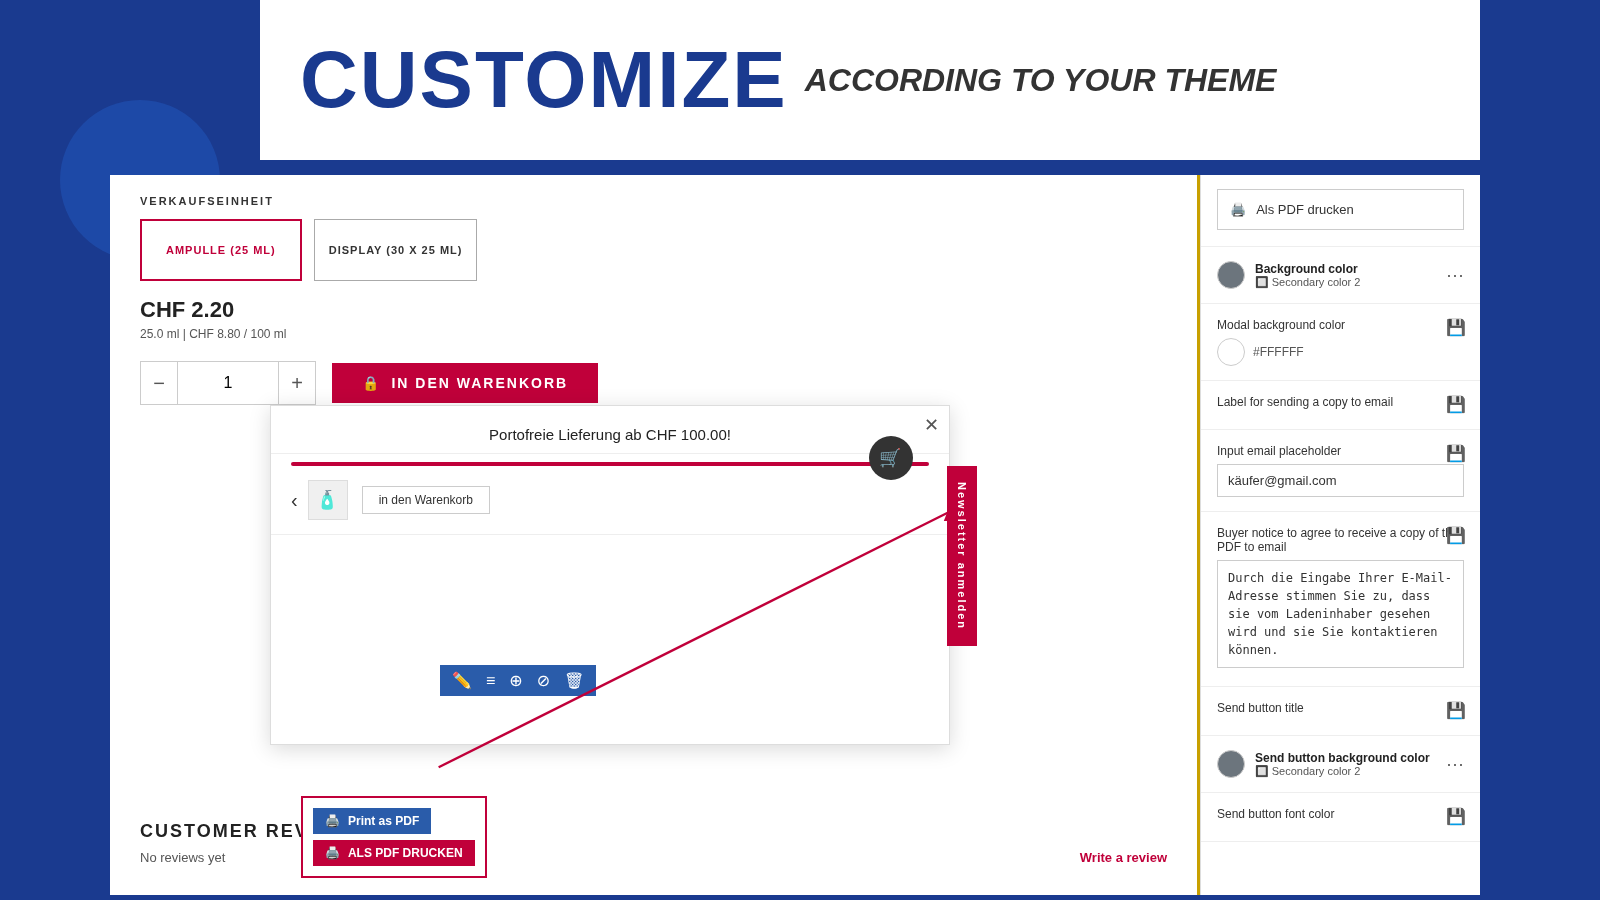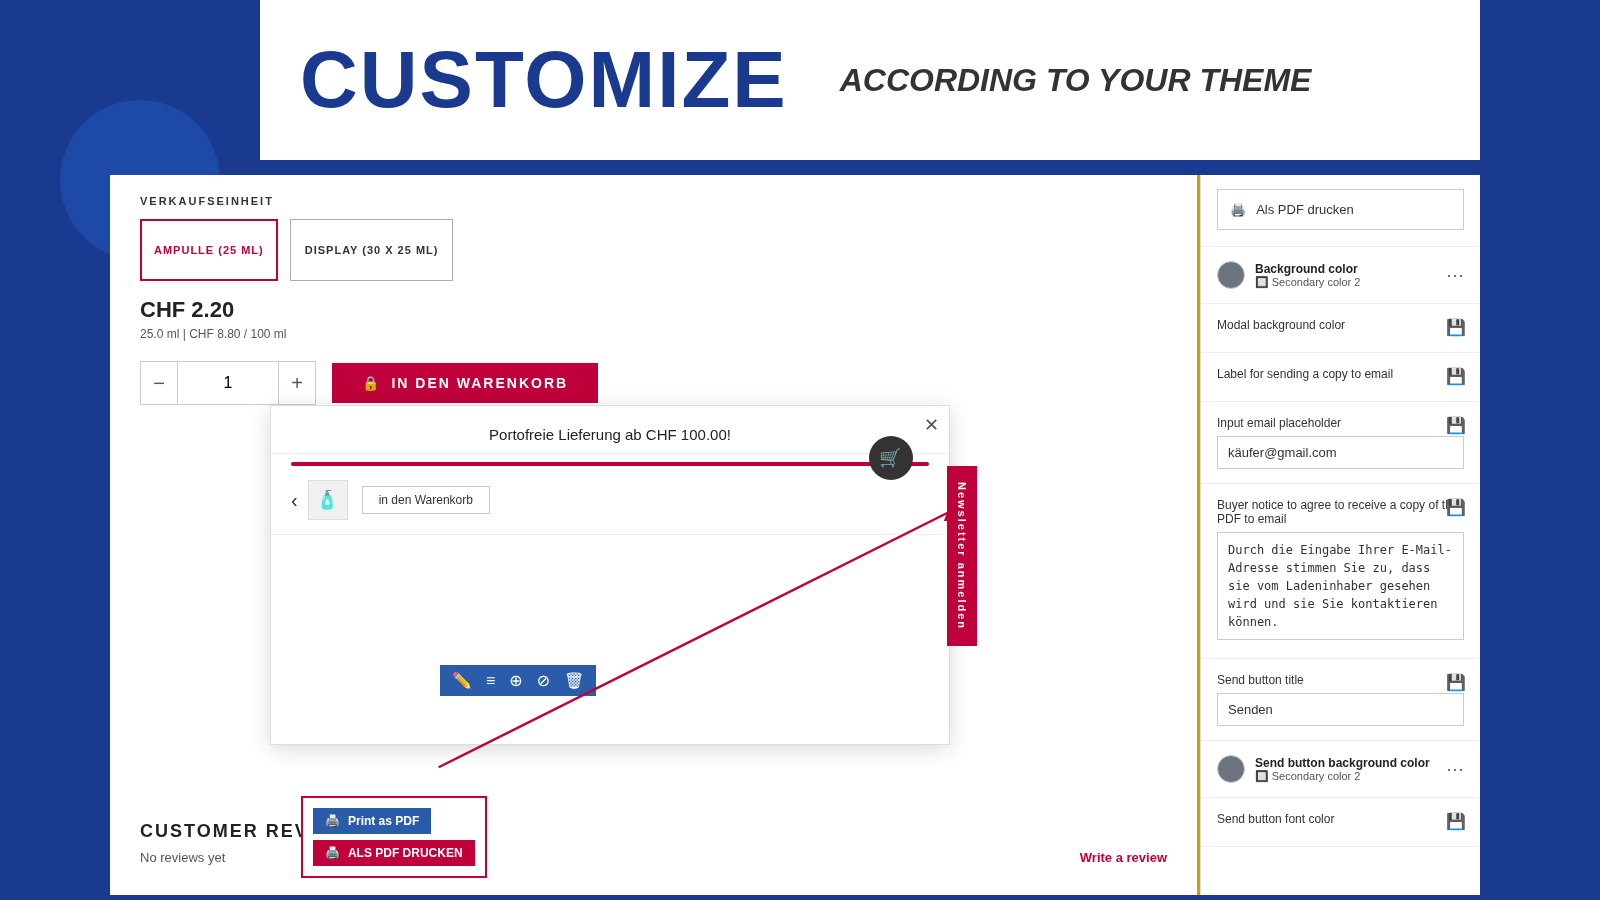--- a/index.html
+++ b/index.html
@@ -43,21 +43,21 @@
       font-size: 80px;
       font-weight: 700;
       color: #1a3a8f;
       letter-spacing: 2px;
     }
     .header-subtitle {
       font-size: 32px;
       font-style: italic;
       font-weight: bold;
       color: #333;
-      margin-left: 52px;
+      margin-left: 17px;
     }
 
     
     .circle-left {
       position: absolute;
       left: 60px;
       top: 100px;
       width: 160px;
       height: 160px;
       background: #2050b0;
@@ -94,21 +94,21 @@
       font-weight: bold;
     }
 
     .product-variants {
       display: flex;
       gap: 12px;
       margin-bottom: 16px;
     }
 
     .variant-btn {
-      padding: 6px 12px;
+      padding: 6px 24px;
       font-size: 11px;
       font-weight: bold;
       border: 2px solid #c0003a;
       background: white;
       color: #c0003a;
       cursor: pointer;
       letter-spacing: 1px;
     }
     .variant-btn.active {
       background: white;
@@ -579,20 +579,24 @@
             <span>🔲</span>
             <span>Secondary color 2</span>
           </div>
         </div>
         <button class="dots-btn">···</button>
       </div>
     </div>
 
     <div class="settings-item">
       <div class="settings-label">Modal background color</div>
+      <div style="display:flex; align-items:center; gap:8px;">
+        <div class="color-circle" style="background:#ffffff; border:1px solid #ccc;"></div>
+        <span style="font-size:12px;color:#555;">#FFFFFF</span>
+      </div>
       <span class="save-icon">💾</span>
     </div>
 
     <div class="settings-item">
       <div class="settings-label">Label for sending a copy to email</div>
       <span class="save-icon">💾</span>
     </div>
 
     <div class="settings-item">
       <div class="settings-label">Input email placeholder</div>
@@ -601,21 +605,20 @@
     </div>
 
     <div class="settings-item">
       <div class="settings-label">Buyer notice to agree to receive a copy of the PDF to email</div>
       <textarea class="settings-textarea" rows="5" style="">Durch die Eingabe Ihrer E-Mail-Adresse stimmen Sie zu, dass sie vom Ladeninhaber gesehen wird und sie Sie kontaktieren können.</textarea>
       <span class="save-icon">💾</span>
     </div>
 
     <div class="settings-item">
       <div class="settings-label">Send button title</div>
-      <input class="settings-input" type="text" value="Senden" style="">
       <span class="save-icon">💾</span>
     </div>
 
     <div class="settings-item">
       <div class="color-row">
         <div class="color-circle" style="background:#6c757d;"></div>
         <div class="color-info">
           <div class="color-label">Send button background color</div>
           <div class="color-value">
             <span>🔲</span>

